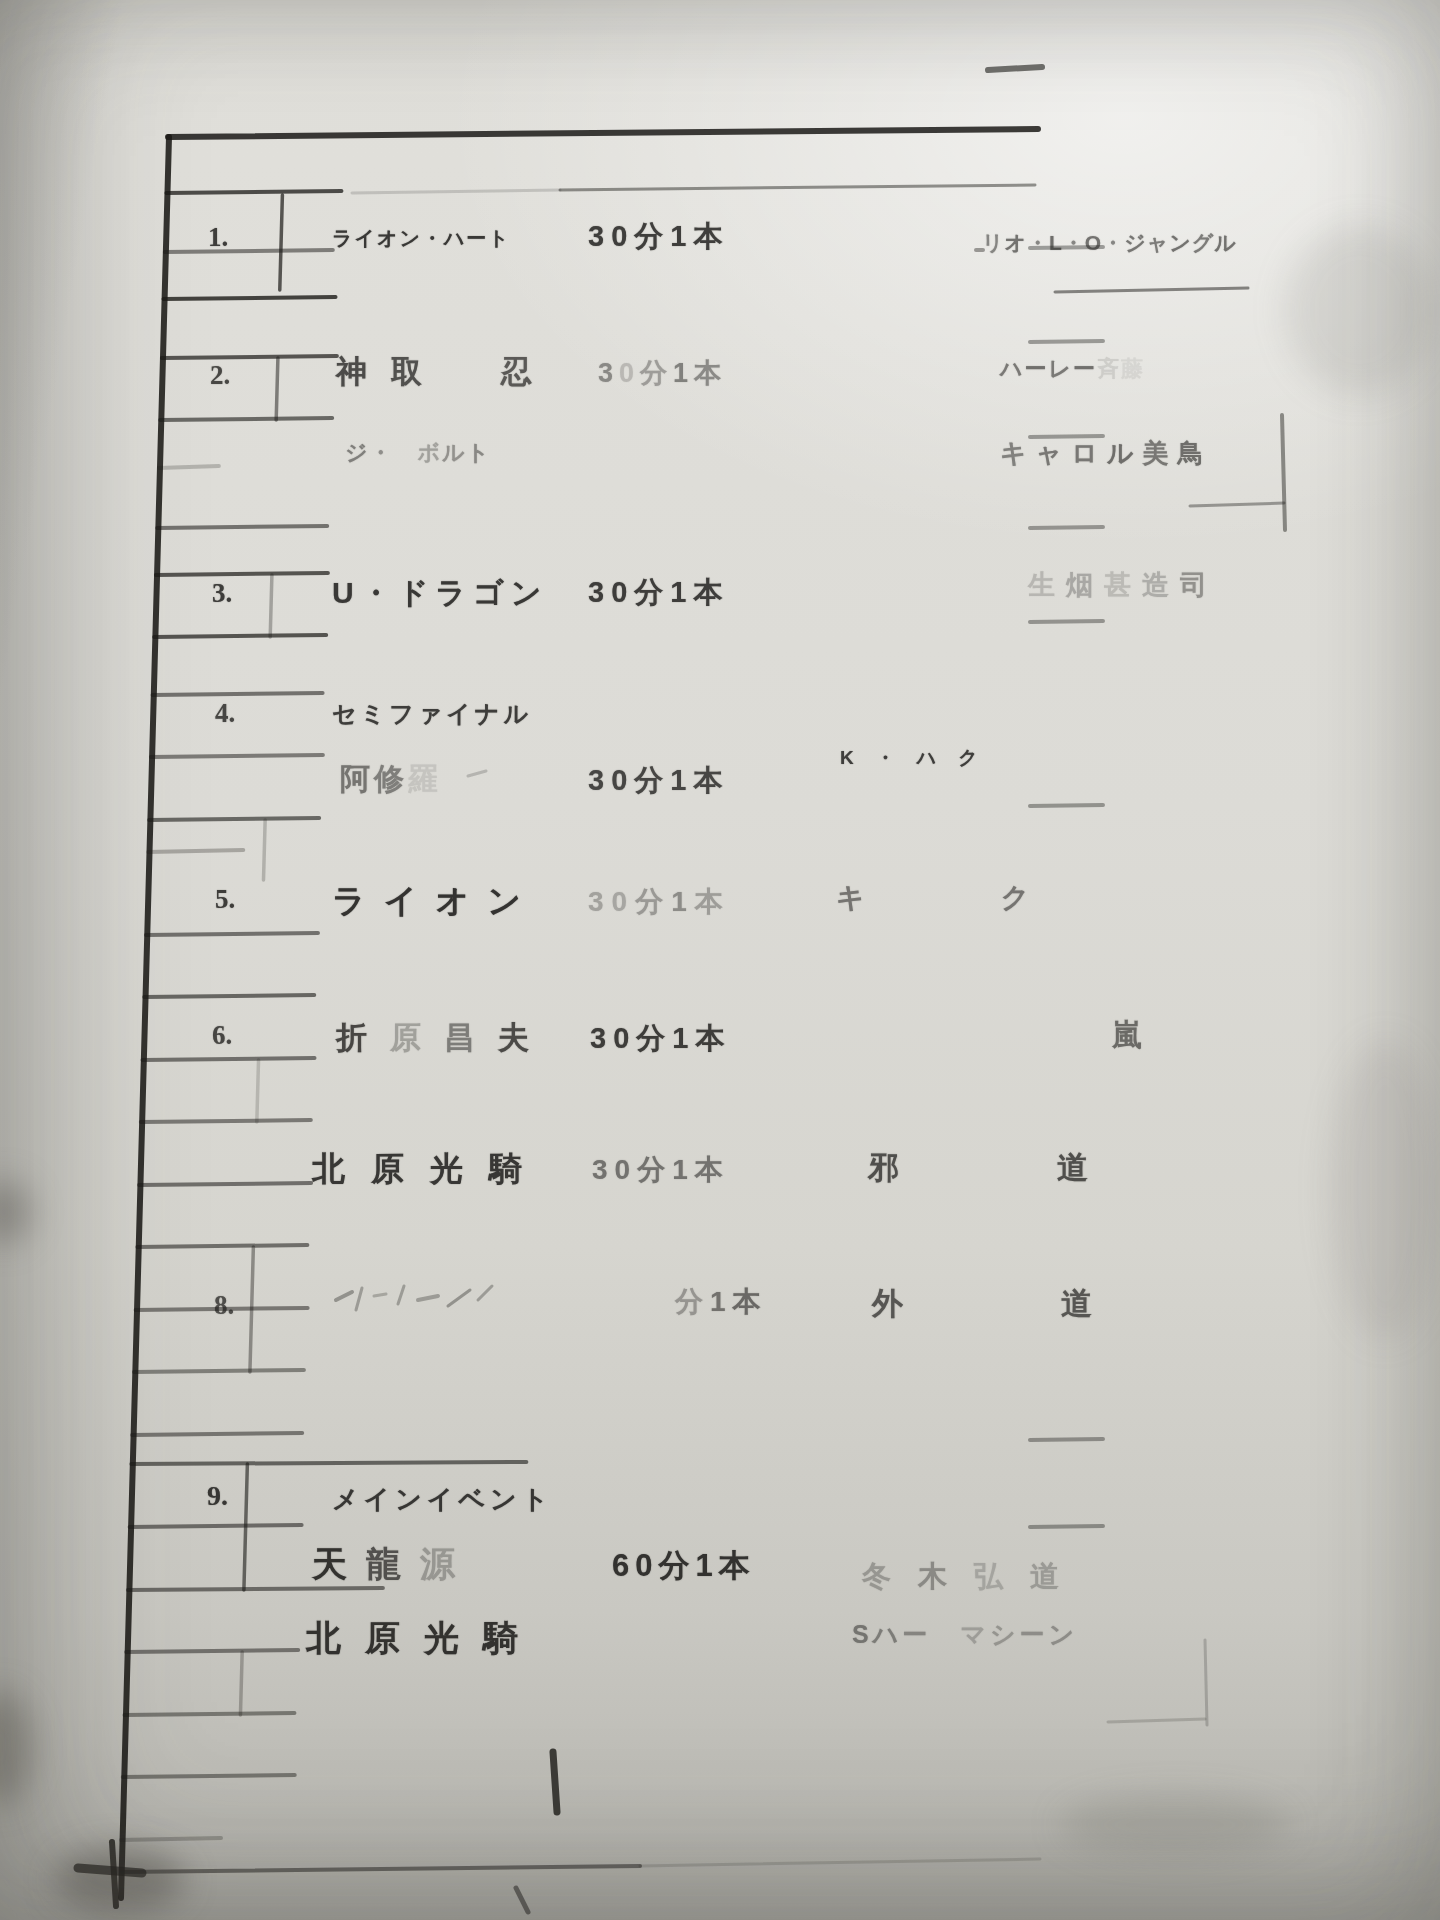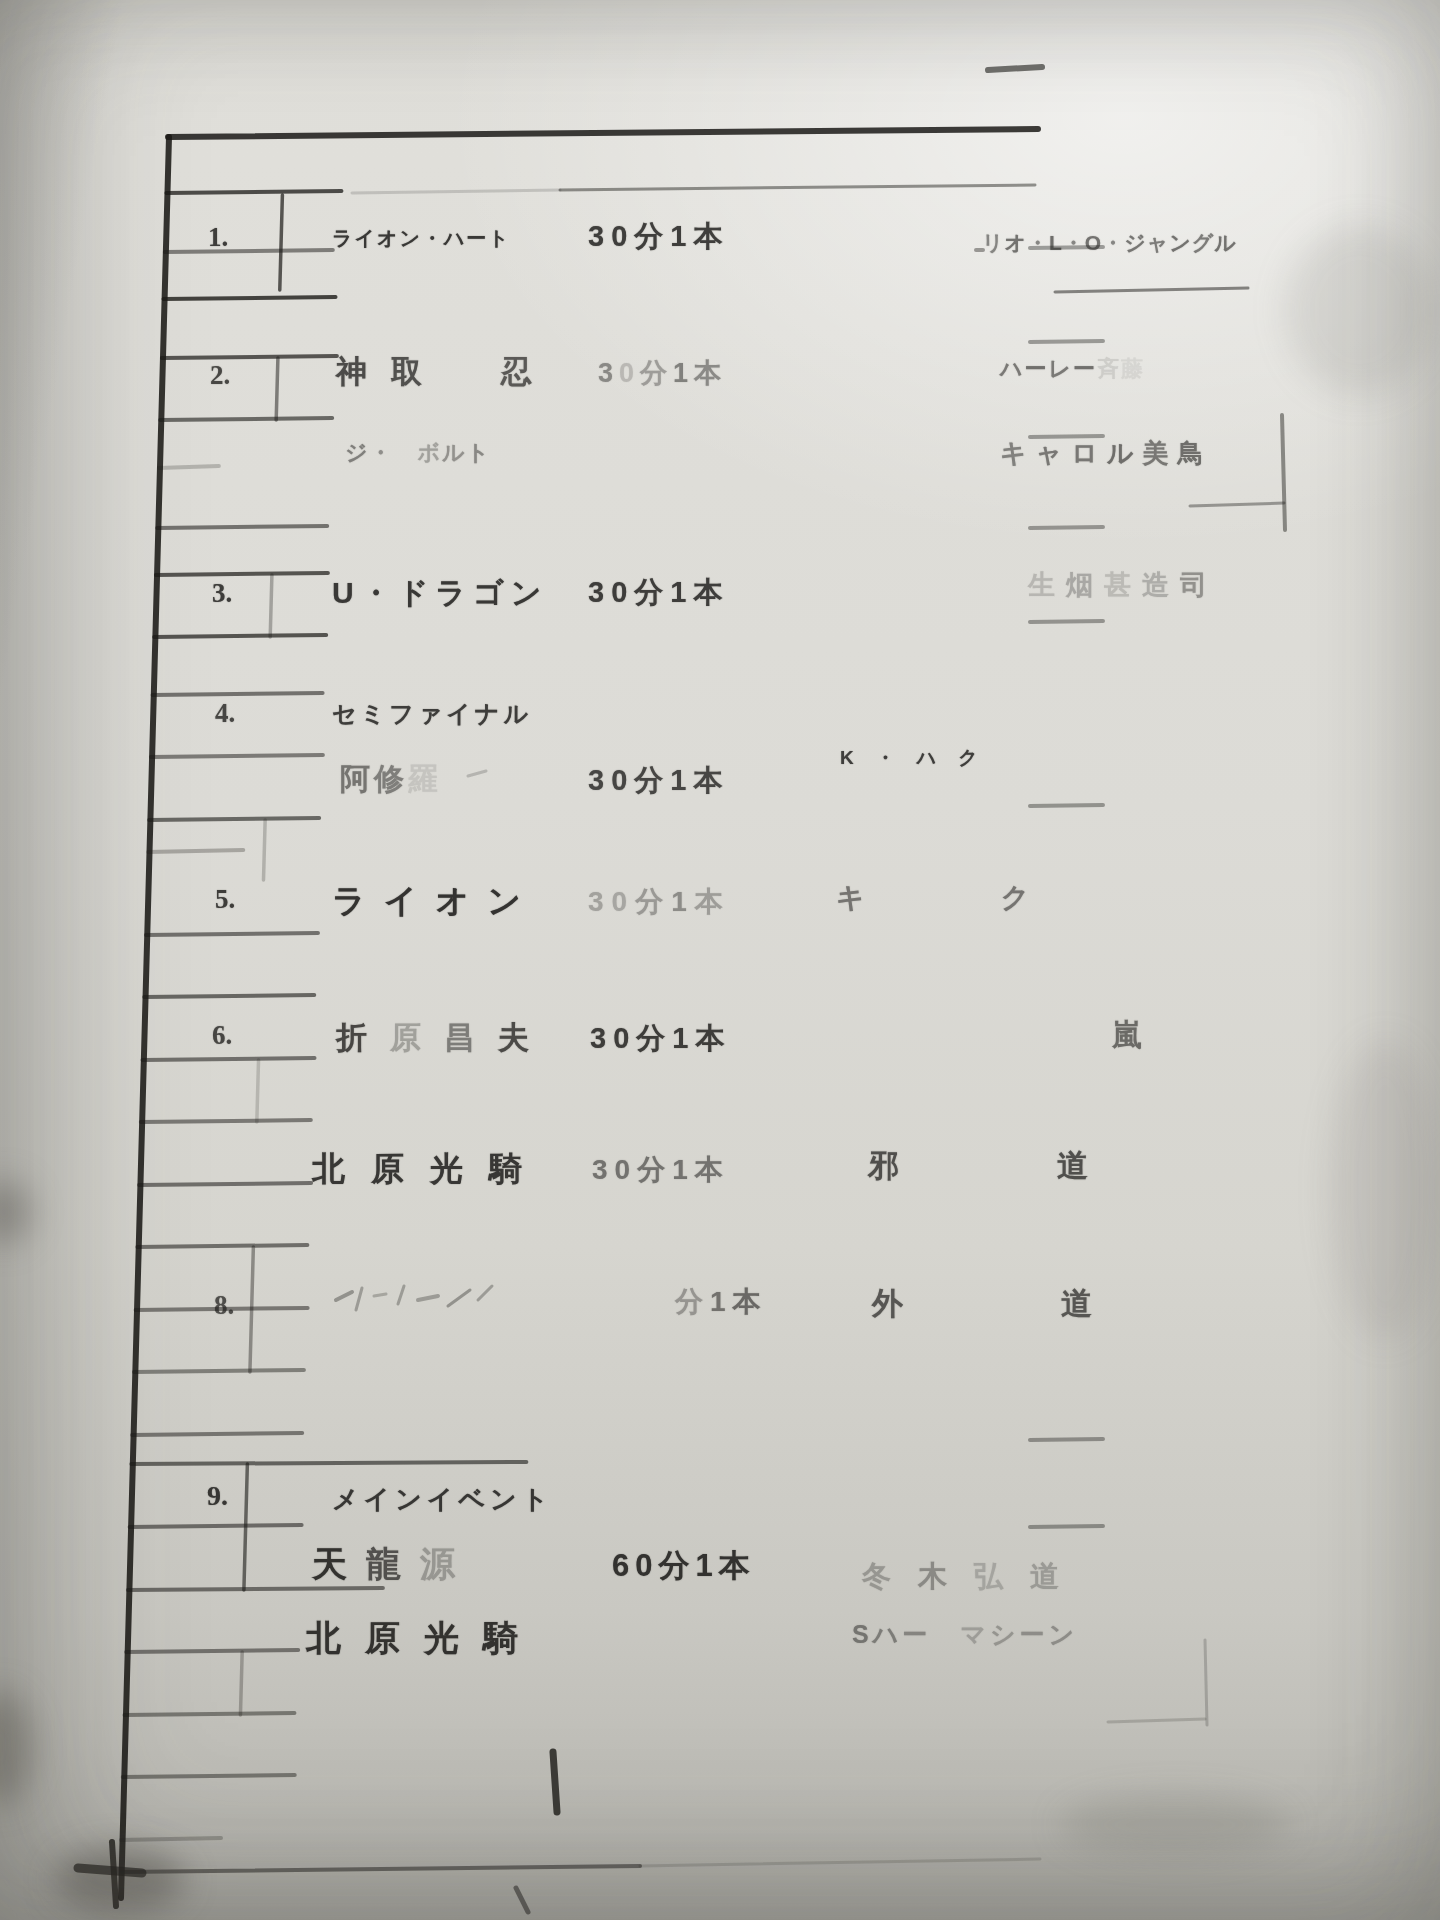--- a/index.html
+++ b/index.html
@@ -132,21 +132,21 @@
   <div class="txt" style="left:588px;top:888px;font-size:28px;letter-spacing:8px;"><span style="opacity: 0.3;">3</span><span style="opacity: 0.28;">0</span><span style="opacity: 0.35;">分</span><span style="opacity: 0.42;">1</span><span style="opacity: 0.33;">本</span></div>
   <div class="txt" style="left:836px;top:884px;font-size:28px;letter-spacing:13px;"><span style="opacity: 0.55;">キ</span><span style="opacity: 0;">　</span><span style="opacity: 0;">　</span><span style="opacity: 0;">　</span><span style="opacity: 0.55;">ク</span></div>
 
   <div class="txt num" style="left:212px;top:1022px;opacity:.8">6.</div>
   <div class="txt" style="left:336px;top:1022px;font-size:31px;letter-spacing:23px;"><span style="opacity: 0.8;">折</span><span style="opacity: 0.3;">原</span><span style="opacity: 0.5;">昌</span><span style="opacity: 0.78;">夫</span></div>
   <div class="txt" style="left:590px;top:1024px;font-size:29px;letter-spacing:7px;opacity:.85">30分1本</div>
   <div class="txt" style="left:1112px;top:1020px;font-size:30px;opacity:.6">嵐</div>
 
   <div class="txt" style="left:312px;top:1152px;font-size:33px;letter-spacing:26px;opacity:.88">北原光騎</div>
   <div class="txt" style="left:592px;top:1156px;font-size:28px;letter-spacing:7px;opacity:.55">30分1本</div>
-  <div class="txt" style="left:868px;top:1152px;font-size:31px;letter-spacing:32px;font-family:Liberation Mono, monospace;"><span style="opacity: 0.75;">邪</span><span style="opacity: 0;">　</span><span style="opacity: 0;">　</span><span style="opacity: 0.75;">道</span></div>
+  <div class="txt" style="left:868px;top:1152px;font-size:31px;letter-spacing:32px;"><span style="opacity: 0.75;">邪</span><span style="opacity: 0;">　</span><span style="opacity: 0;">　</span><span style="opacity: 0.75;">道</span></div>
 
   <div class="txt num" style="left:214px;top:1292px;opacity:.75">8.</div>
   <div class="txt" style="left:640px;top:1288px;font-size:28px;letter-spacing:7px;"><span style="opacity: 0;">　</span><span style="opacity: 0.35;">分</span><span style="opacity: 0.55;">1</span><span style="opacity: 0.6;">本</span></div>
   <div class="txt" style="left:872px;top:1288px;font-size:31px;letter-spacing:32px;"><span style="opacity: 0.7;">外</span><span style="opacity: 0;">　</span><span style="opacity: 0;">　</span><span style="opacity: 0.7;">道</span></div>
 
   <div class="txt num" style="left:207px;top:1482px;font-size:28px;opacity:.88">9.</div>
   <div class="txt" style="left:332px;top:1486px;font-size:26px;letter-spacing:5px;opacity:.88">メインイベント</div>
   <div class="txt" style="left:312px;top:1546px;font-size:35px;letter-spacing:19px;"><span style="opacity: 0.9;">天</span><span style="opacity: 0.72;">龍</span><span style="opacity: 0.3;">源</span></div>
   <div class="txt" style="left:612px;top:1550px;font-size:31px;letter-spacing:6px;opacity:.9">60分1本</div>
   <div class="txt" style="left:862px;top:1546px;font-size:29px;letter-spacing:27px;margin-top:16px;"><span style="opacity: 0.3;">冬</span><span style="opacity: 0.38;">木</span><span style="opacity: 0.22;">弘</span><span style="opacity: 0.28;">道</span></div>

